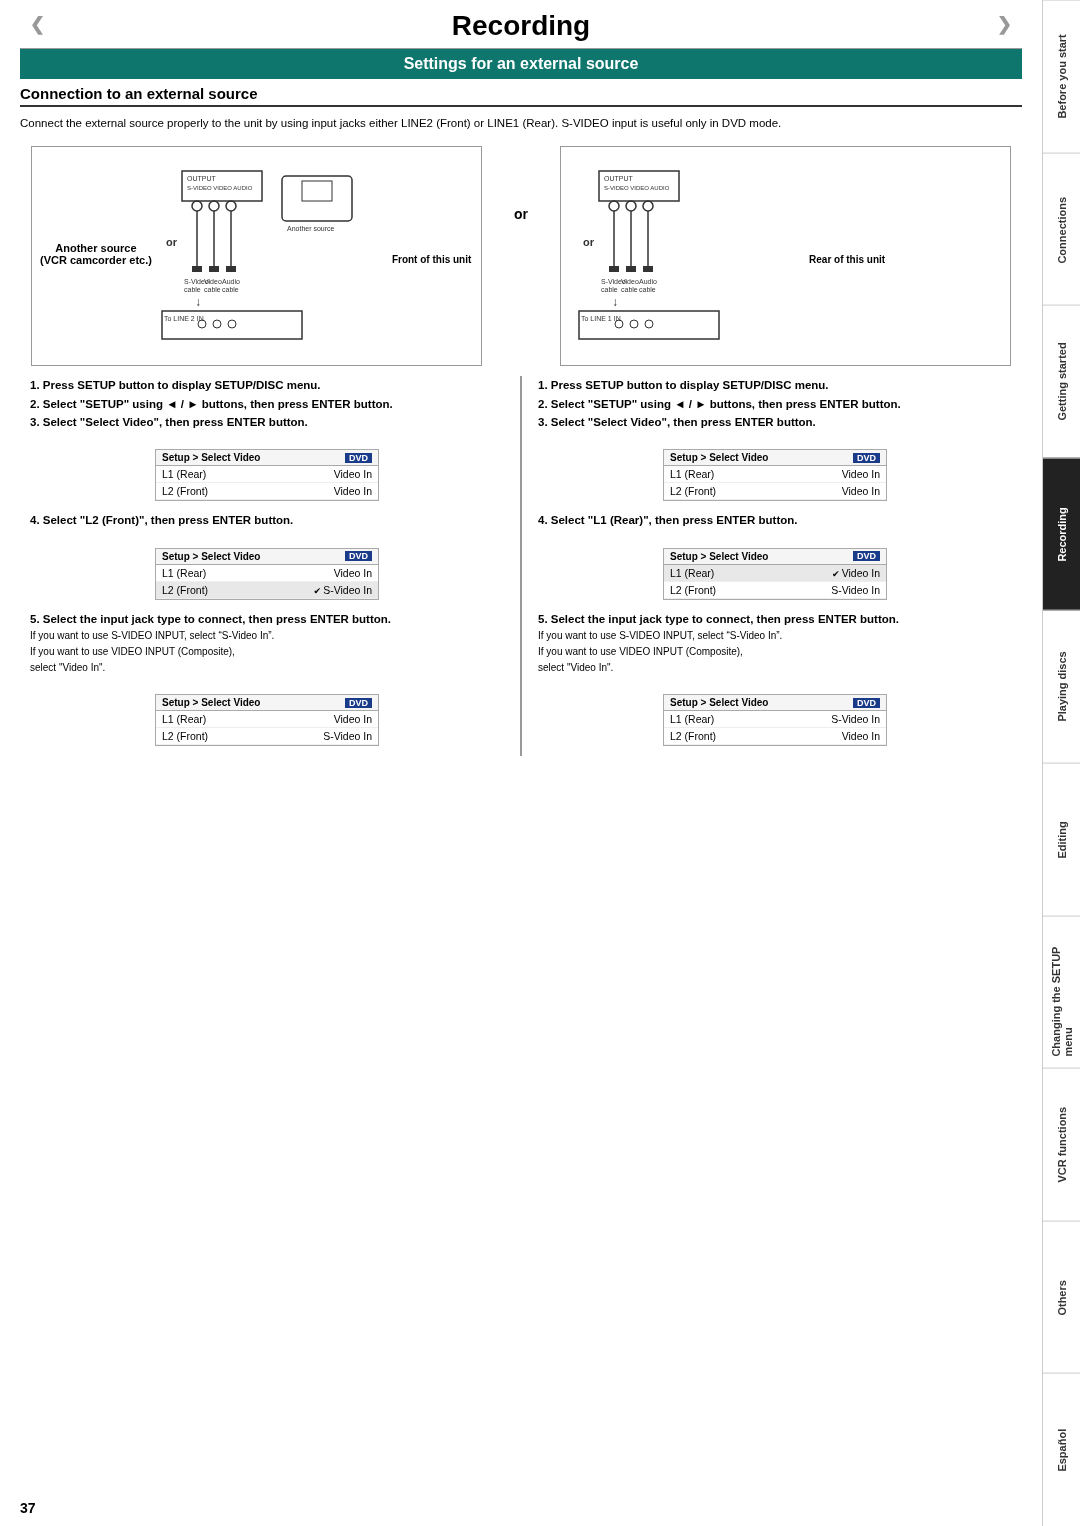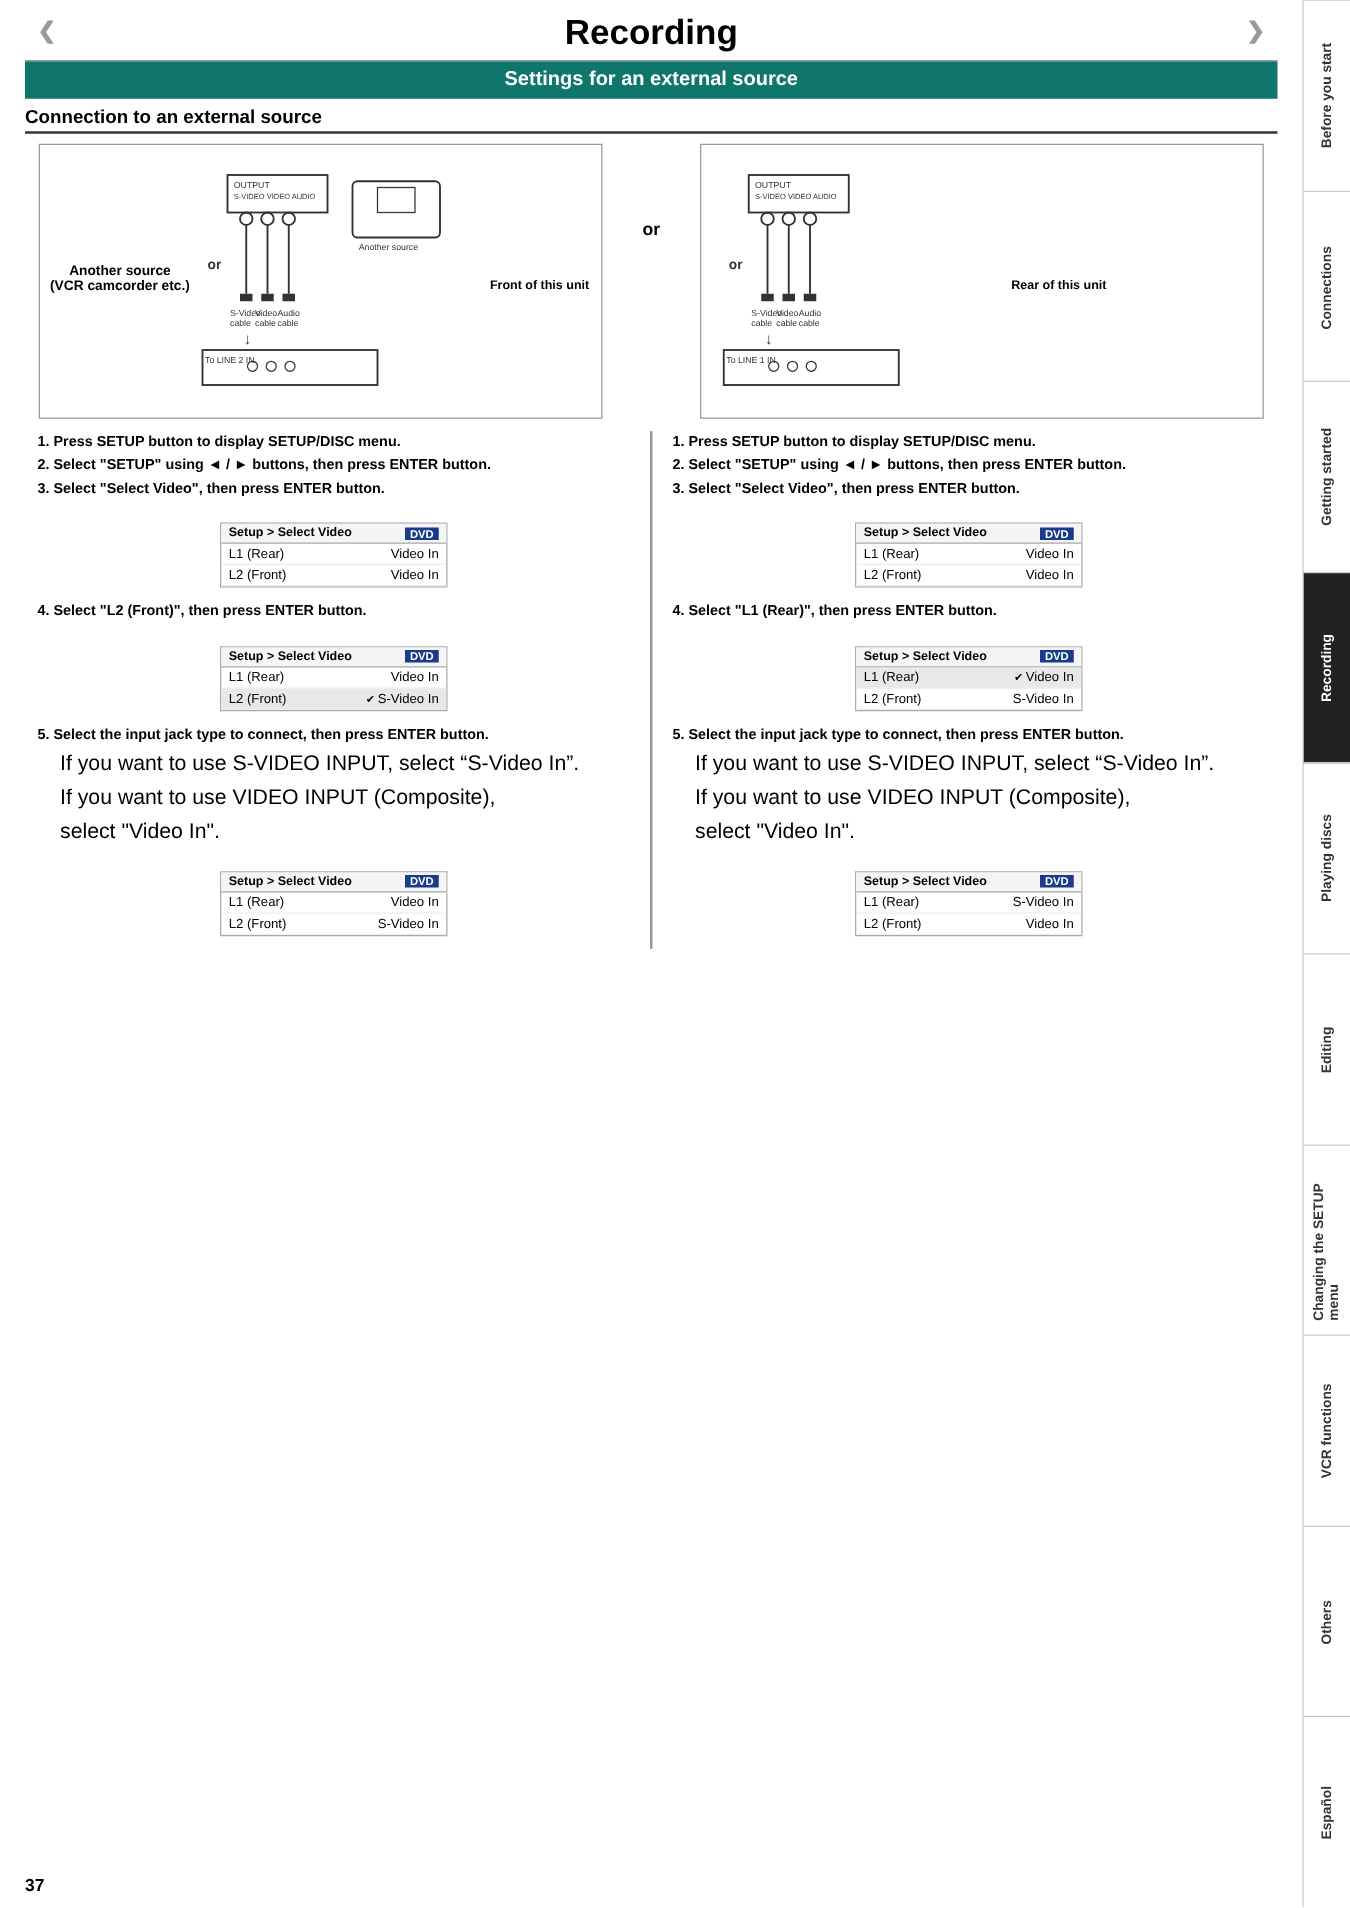--- a/index.html
+++ b/index.html
@@ -146,21 +146,21 @@
 
     .col-divider {
       width: 1px;
       background: #999;
       margin: 0 5px;
     }
 
     
     .menu-box {
       border: 1px solid #aaa;
-      width: 182px;
+      width: 224px;
       margin: 18px auto 10px auto;
       font-size: 10.5px;
     }
 
     .menu-box-header {
       display: flex;
       justify-content: space-between;
       align-items: center;
       padding: 2px 6px;
       border-bottom: 1px solid #aaa;
@@ -210,23 +210,22 @@
     .steps-block {
       margin-bottom: 10px;
     }
 
     .step-line {
       font-size: 11.5px;
       line-height: 1.6;
     }
 
     .sub-step-line {
-      font-size: 17px;
+      font-size: 10px;
       line-height: 1.6;
-      margin-left: 18px;
     }
   </style>
 </head>
 <body>
 
 <div class="side-tabs">
   <div class="side-tab">Before you start</div>
   <div class="side-tab">Connections</div>
   <div class="side-tab">Getting started</div>
   <div class="side-tab active">Recording</div>
@@ -245,20 +244,21 @@
   </div>
 
   <div class="section-title">
     <span>Settings for an external source</span>
   </div>
 
   <div class="subsection-title">
     <span>Connection to an external source</span>
   </div>
 
+  <p class="intro-text">Connect the external source properly to the unit by using input jacks either LINE2 (Front) or LINE1 (Rear). S-VIDEO input is useful only in DVD mode.</p>
 
   <div class="diagram-area">
 
     <div class="diagram-box">
       <div class="diagram-label-top">Another source<br>(VCR camcorder etc.)</div>
       <svg width="240" height="180">
 
         <rect x="30" y="5" width="80" height="30" fill="none" stroke="#333" stroke-width="1.5"></rect>
         <text x="35" y="15" font-size="7" fill="#333">OUTPUT</text>
         <text x="35" y="24" font-size="6" fill="#333">S-VIDEO  VIDEO  AUDIO</text>

